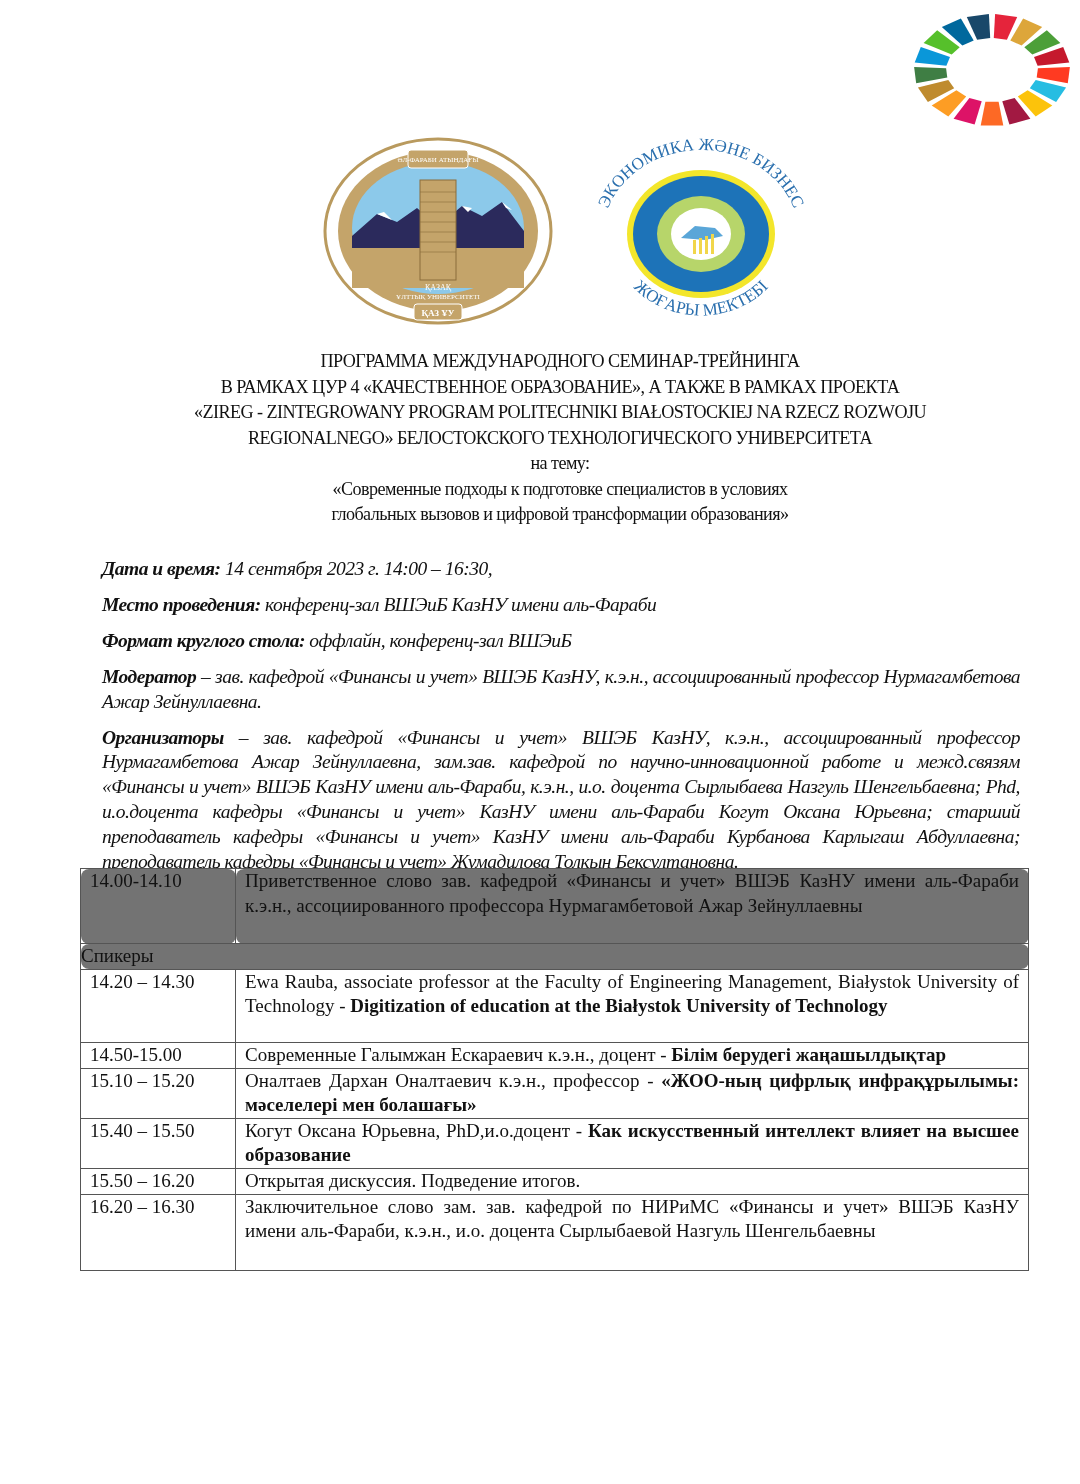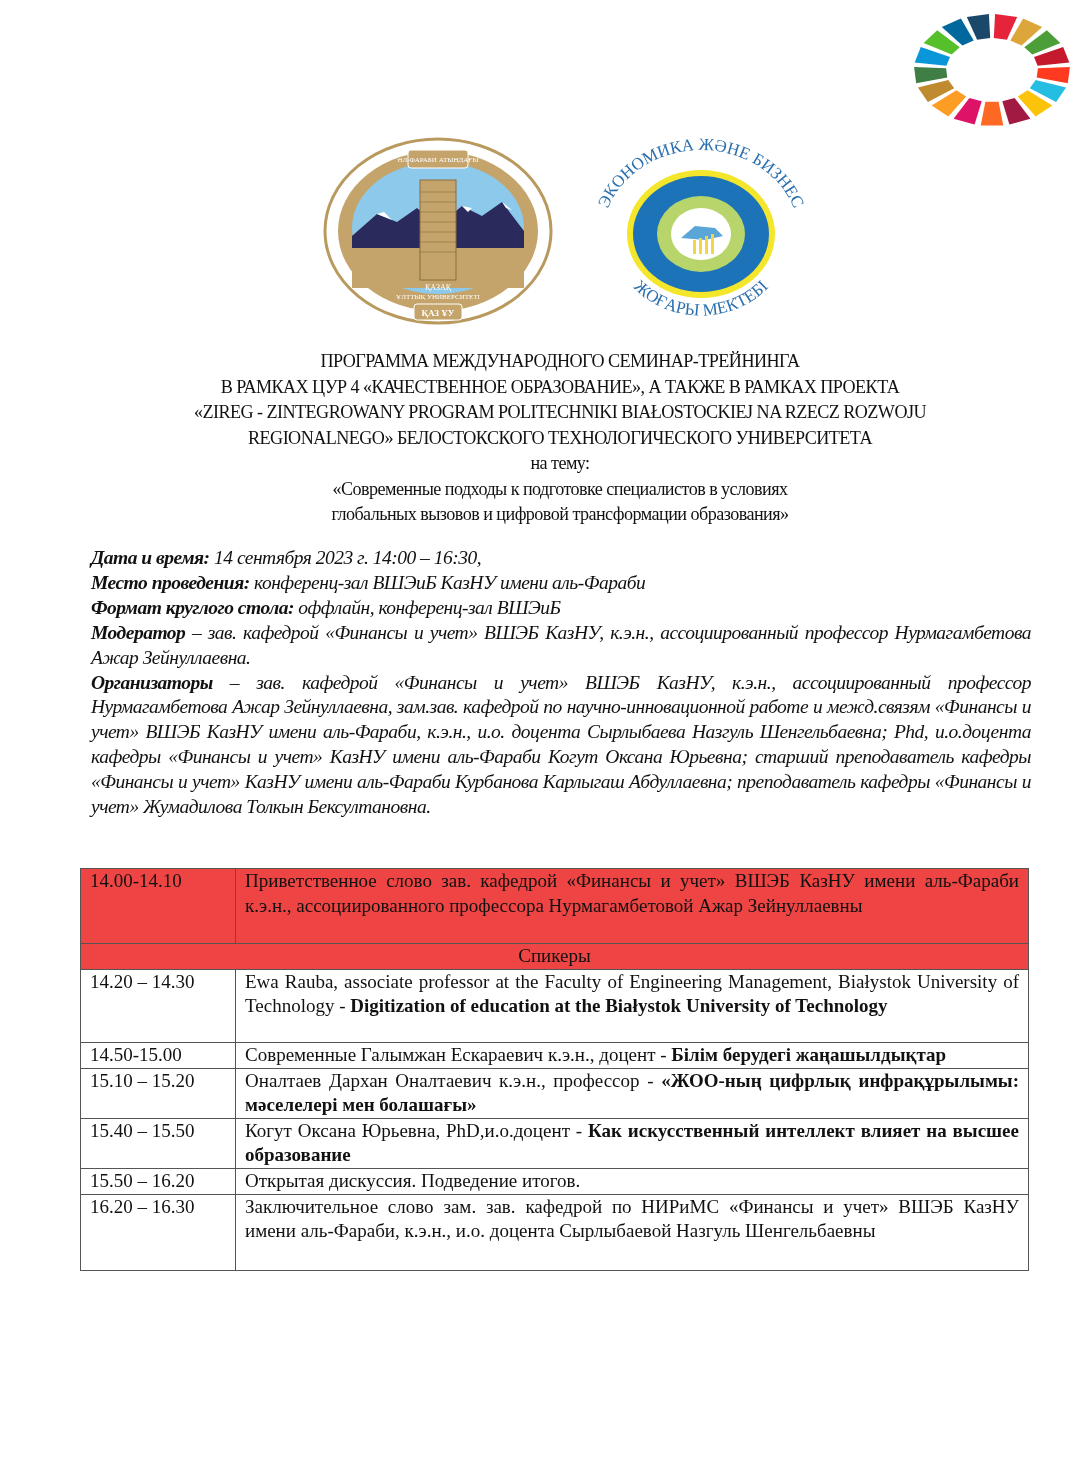--- a/index.html
+++ b/index.html
@@ -3,28 +3,28 @@
 <meta charset="utf-8">
 <style>
   html, body { margin: 0; padding: 0; background: #ffffff; }
   body { width: 1080px; height: 1484px; position: relative; overflow: hidden; color: #111; font-family: "Liberation Serif", serif; }
   .sdg { position: absolute; left: 906px; top: 8px; width: 170px; height: 120px; }
   .logo-kaznu { position: absolute; left: 322px; top: 136px; width: 232px; height: 190px; }
   .logo-heb { position: absolute; left: 585px; top: 136px; width: 232px; height: 190px; }
   .title-block { position: absolute; left: 40px; top: 348px; width: 1040px; text-align: center; }
   .title-line { font-family: "Liberation Serif", serif; font-size: 19.5px; line-height: 25.5px; letter-spacing: -0.6px; transform: scaleX(0.93); transform-origin: center; white-space: nowrap; }
   .info { position: absolute; left: 91px; top: 546px; width: 940px; font-family: "Liberation Serif", serif; font-style: italic; font-size: 19.5px; line-height: 24.9px; }
-  .info p { margin: 0; text-align: justify; text-align-last: left; letter-spacing: -0.5px; }
+  .info p { margin: 11px; text-align: justify; text-align-last: left; letter-spacing: -0.5px; }
   .info .lbl { font-weight: bold; }
   .tbl { position: absolute; left: 80px; top: 868px; width: 949px; border-collapse: collapse; font-family: "Liberation Serif", serif; font-size: 19px; line-height: 24.5px; }
   .tbl td { border: 1.5px solid #555; vertical-align: top; padding: 0 9px; }
   .tbl td.time { width: 136px; white-space: nowrap; }
   .tbl td.desc { text-align: justify; text-align-last: left; }
-  .tbl tr.gray td { background: #ef4444; }
-  .tbl td.section { text-align: center; padding: 0; }
+  .tbl tr.gray td { background: #737373; border-radius: 8px; }
+  .tbl td.section { text-align: left; padding: 0; }
   .tbl b { font-weight: bold; }
 </style>
 </head>
 <body>
 
 <svg class="sdg" viewBox="0 0 170 120">
   <g transform="translate(86,62)">
     <g id="segs">
         <polygon points="3.1,-56.0 25.2,-53.0 14.9,-30.3 1.8,-32.0" fill="#e5243b"></polygon>
         <polygon points="31.1,-51.4 50.2,-42.9 29.6,-24.5 18.3,-29.4" fill="#dda63a"></polygon>

